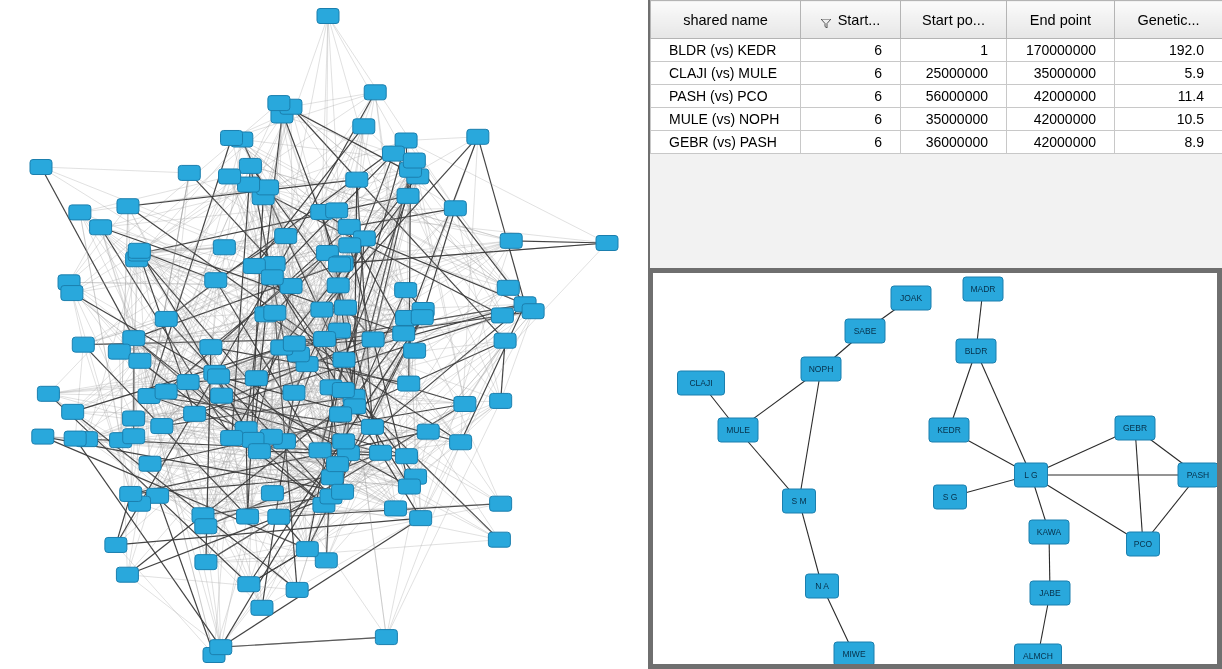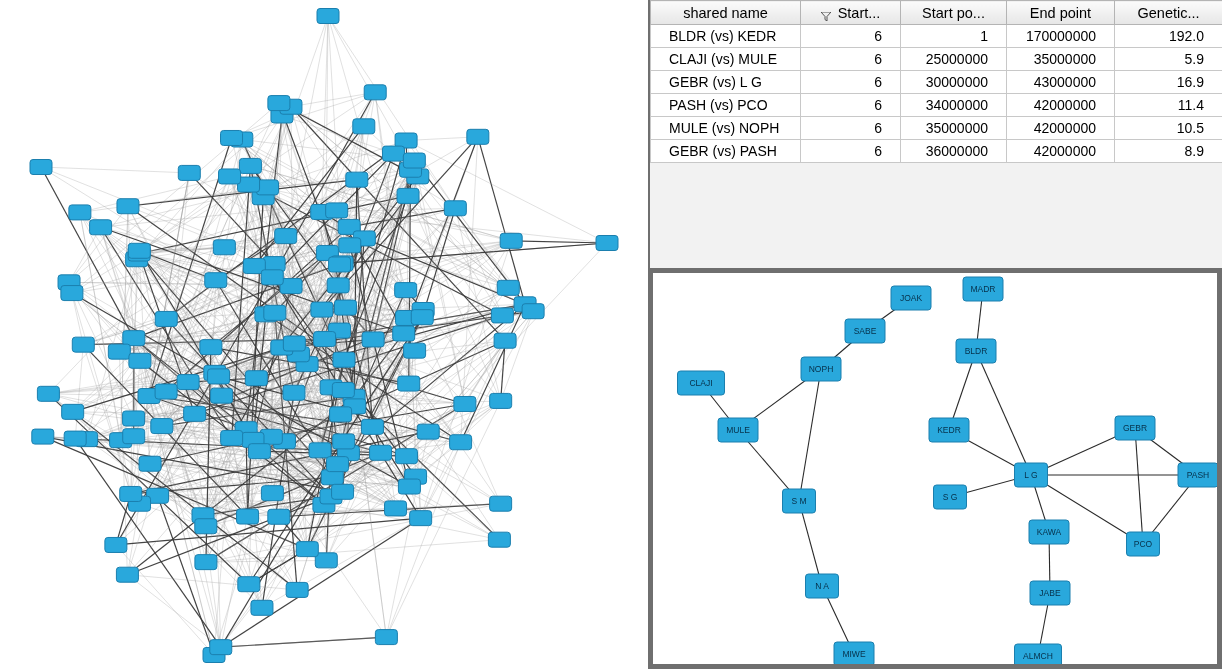--- a/index.html
+++ b/index.html
@@ -25,21 +25,21 @@
   }
   table.cy-table{
     border-collapse:collapse;width:100%;
     font-size:14px;color:#000;background:#ffffff;
     table-layout:fixed;
   }
   table.cy-table th{
     background:linear-gradient(#fbfbfb,#e6e6e6);
     border:1px solid #b4b4b4;
     font-weight:normal;font-size:14.5px;
-    height:21px;padding:1px 6px;text-align:center;
+    height:21px;padding:8px 6px;text-align:center;
     white-space:nowrap;overflow:hidden;
   }
   table.cy-table td{
     border:1px solid #c8c8c8;border-top:none;
     height:20px;padding:1px 18px;
     white-space:nowrap;overflow:hidden;
     background:#ffffff;
   }
   td.num{text-align:right;}
   td.name{text-align:left;}
@@ -1636,30 +1636,23 @@
             <td class="num">192.0</td>
           </tr>
           <tr>
             <td class="name">CLAJI (vs) MULE</td>
             <td class="num">6</td>
             <td class="num">25000000</td>
             <td class="num">35000000</td>
             <td class="num">5.9</td>
           </tr>
           <tr>
-            <td class="name">GEBR (vs) L G</td>
-            <td class="num">6</td>
-            <td class="num">30000000</td>
-            <td class="num">43000000</td>
-            <td class="num">16.9</td>
-          </tr>
-          <tr>
             <td class="name">PASH (vs) PCO</td>
             <td class="num">6</td>
-            <td class="num">34000000</td>
+            <td class="num">56000000</td>
             <td class="num">42000000</td>
             <td class="num">11.4</td>
           </tr>
           <tr>
             <td class="name">MULE (vs) NOPH</td>
             <td class="num">6</td>
             <td class="num">35000000</td>
             <td class="num">42000000</td>
             <td class="num">10.5</td>
           </tr>

